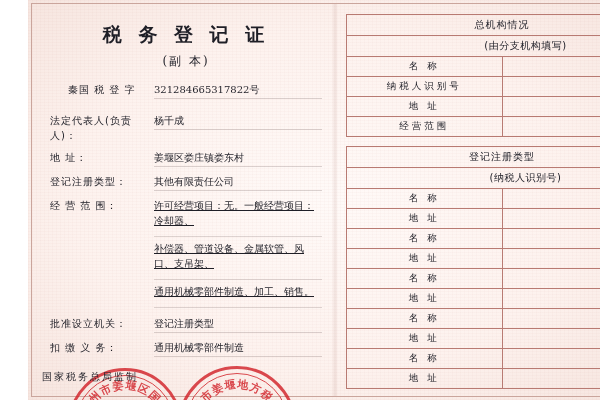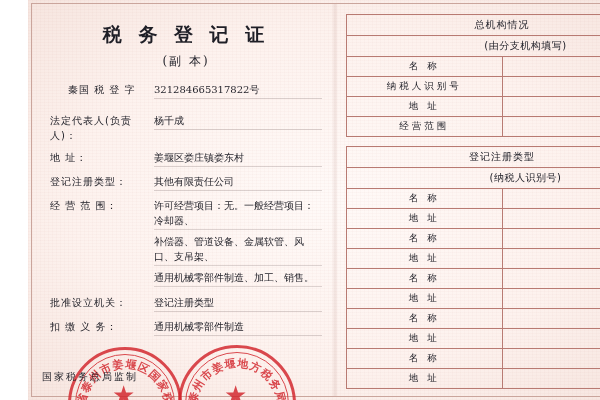--- a/index.html
+++ b/index.html
@@ -93,22 +93,23 @@
     flex: 1;
     color: #1f1f27;
     border-bottom: 1px solid rgba(90,70,70,0.22);
     padding-bottom: 1px;
   }
   .field .value.multi {
     border-bottom: none;
   }
   .field .value .vline {
     border-bottom: 1px solid rgba(90,70,70,0.20);
-    padding-bottom: 1px;
+    padding-bottom: 8px;
     margin-bottom: 4px;
+    text-decoration: underline;
   }
   .field .value .vline:last-child { margin-bottom: 0; }
   .handwritten {
     font-family: "DejaVu Serif", serif;
     color: #1b1b24;
   }
   
   .stamp-area {
     position: relative;
     height: 118px;

